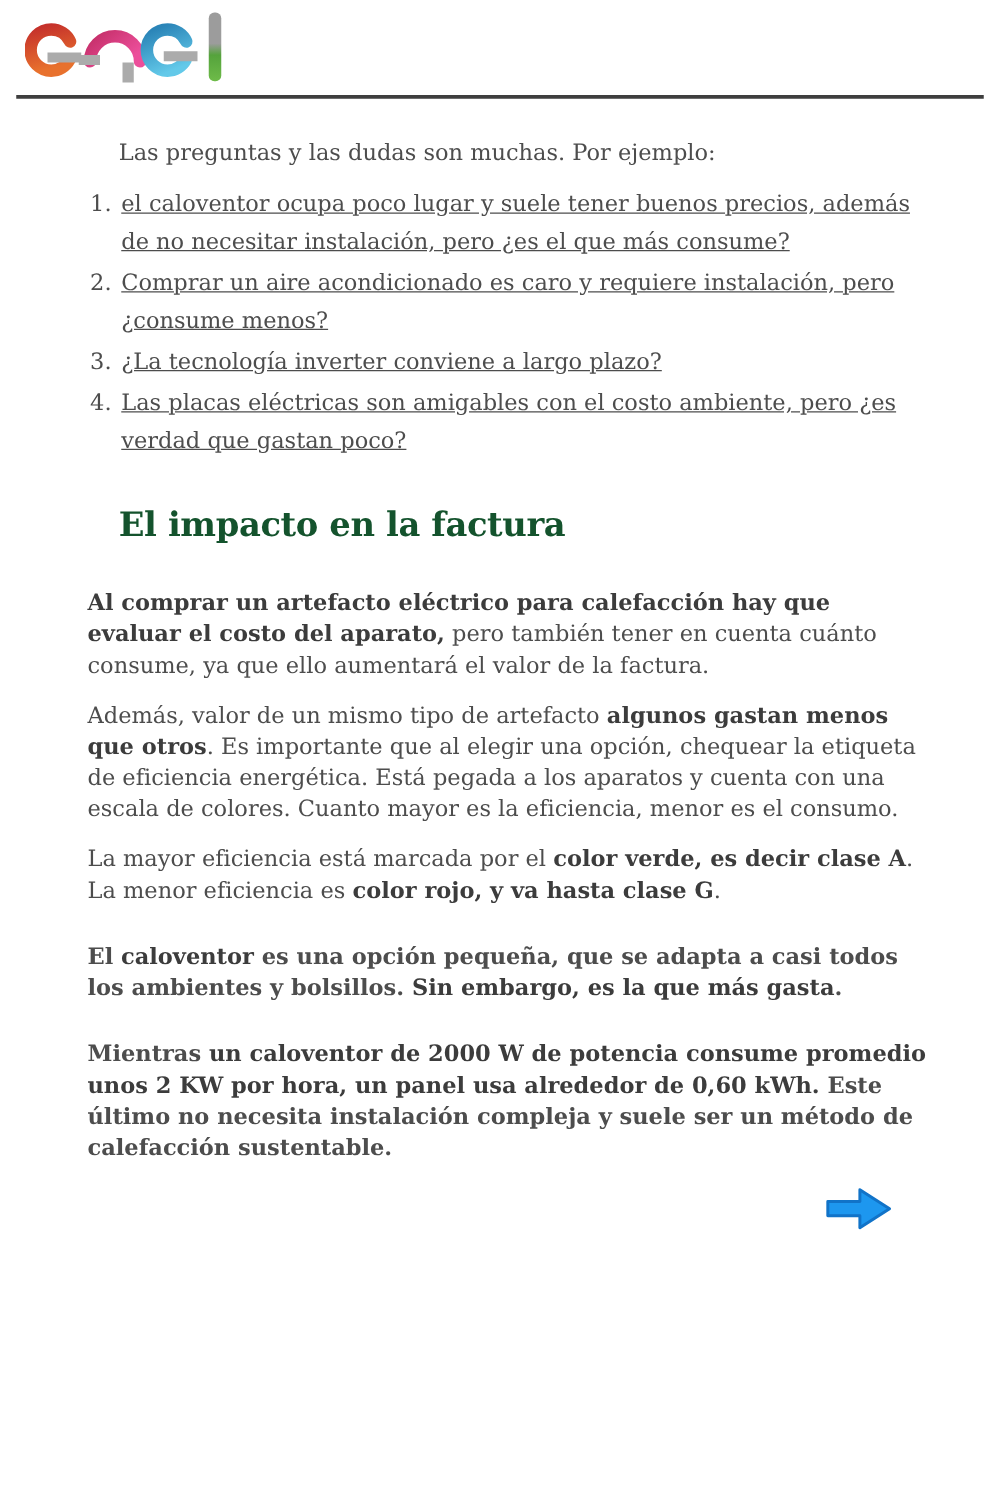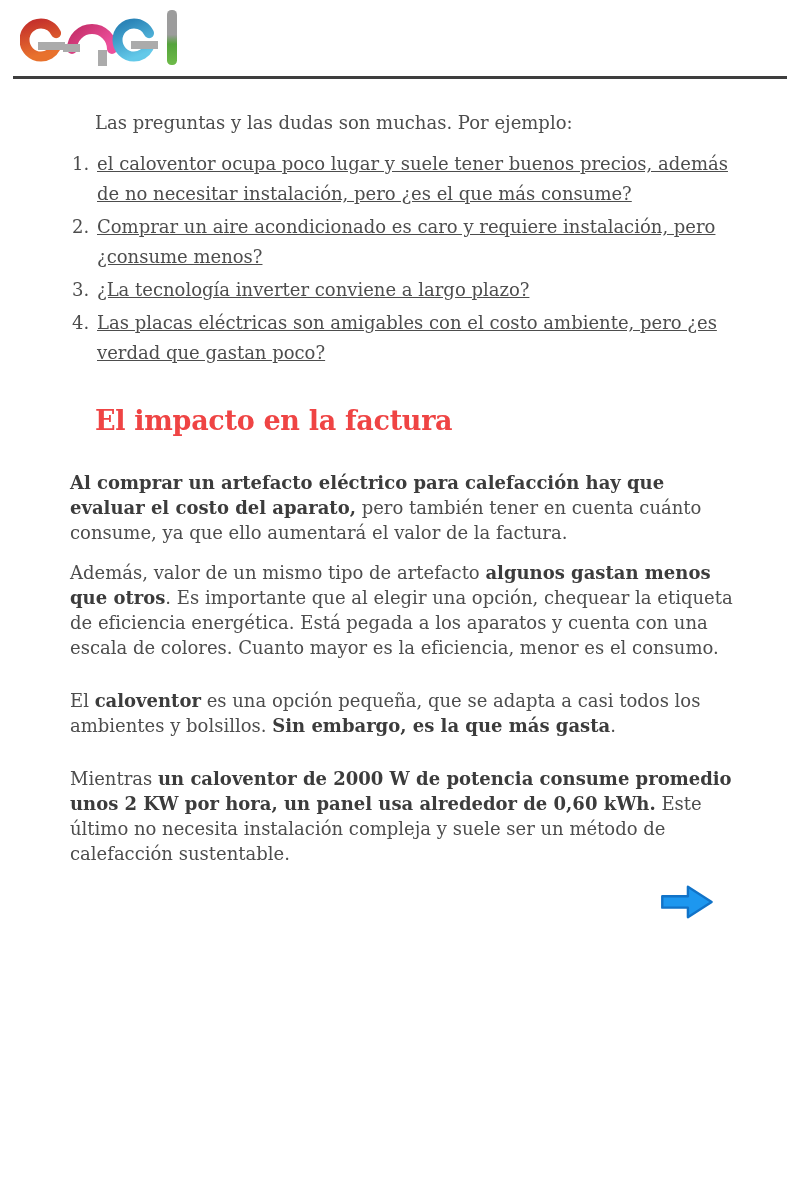--- a/index.html
+++ b/index.html
@@ -31,29 +31,29 @@
     padding-left: 25px;
     font-size: 18px; line-height: 30px;
   }
   ol.questions li { margin-bottom: 3px; padding-left: 2px; text-decoration: underline; }
 
   h2.section-heading {
     margin: 36px 0 32px 25px;
     font-size: 27px; line-height: 34px;
     letter-spacing: -0.3px;
     font-weight: bold;
-    color: #ef4444;
+    color: #14532d;
   }
 
   p.para {
     margin: 0 0 15px 0;
     font-size: 18px; line-height: 25px;
   }
   p.para strong { color: #3c3c3c; }
-  p.para.gap { margin-top: 28px; }
+  p.para.gap { margin-top: 28px; font-weight: bold; }
 
   
   .next-row {
     display: flex; justify-content: flex-end;
     margin: 16px 30px 0 0;
   }
   .next-button { width: 58px; height: 38px; cursor: pointer; }
   .next-button svg { display: block; width: 58px; height: 38px; }
   .next-arrow-path { stroke: #1173c8; stroke-width: 2.5; stroke-linejoin: round; }
 </style>
@@ -110,20 +110,21 @@
       <li>el caloventor ocupa poco lugar y suele tener buenos precios, además de no necesitar instalación, pero ¿es el que más consume?</li>
       <li>Comprar un aire acondicionado es caro y requiere instalación, pero ¿consume menos?</li>
       <li>¿La tecnología inverter conviene a largo plazo?</li>
       <li>Las placas eléctricas son amigables con el costo ambiente, pero ¿es verdad que gastan poco?</li>
     </ol>
 
     <h2 class="section-heading">El impacto en la factura</h2>
 
     <p class="para"><strong>Al comprar un artefacto eléctrico para calefacción hay que evaluar el costo del aparato,</strong><span> pero también tener en cuenta cuánto consume, ya que ello aumentará el valor de la factura.</span></p>
     <p class="para"><span>Además, valor de un mismo tipo de artefacto </span><strong>algunos gastan menos que otros</strong><span>. Es importante que al elegir una opción, chequear la etiqueta de eficiencia energética. Está pegada a los aparatos y cuenta con una escala de colores. Cuanto mayor es la eficiencia, menor es el consumo.</span></p>
+    <p class="para"><span>La mayor eficiencia está marcada por el </span><strong>color verde, es decir clase A</strong><span>. La menor eficiencia es </span><strong>color rojo, y va hasta clase G</strong><span>.</span></p>
     <p class="para gap"><span>El </span><strong>caloventor</strong><span> es una opción pequeña, que se adapta a casi todos los ambientes y bolsillos. </span><strong>Sin embargo, es la que más gasta</strong><span>.</span></p>
     <p class="para gap"><span>Mientras </span><strong>un caloventor de 2000 W de potencia consume promedio unos 2 KW por hora, un panel usa alrededor de 0,60 kWh.</strong><span> Este último no necesita instalación compleja y suele ser un método de calefacción sustentable.</span></p>
 
     <div class="next-row">
       <div class="next-button" role="button">
         <svg viewBox="0 0 60 40" aria-hidden="true">
           <path class="next-arrow-path" d="M5 15 H32 V5 L57 21 L32 37 V27 H5 Z" fill="#1d97ef"></path>
         </svg>
       </div>
     </div>

